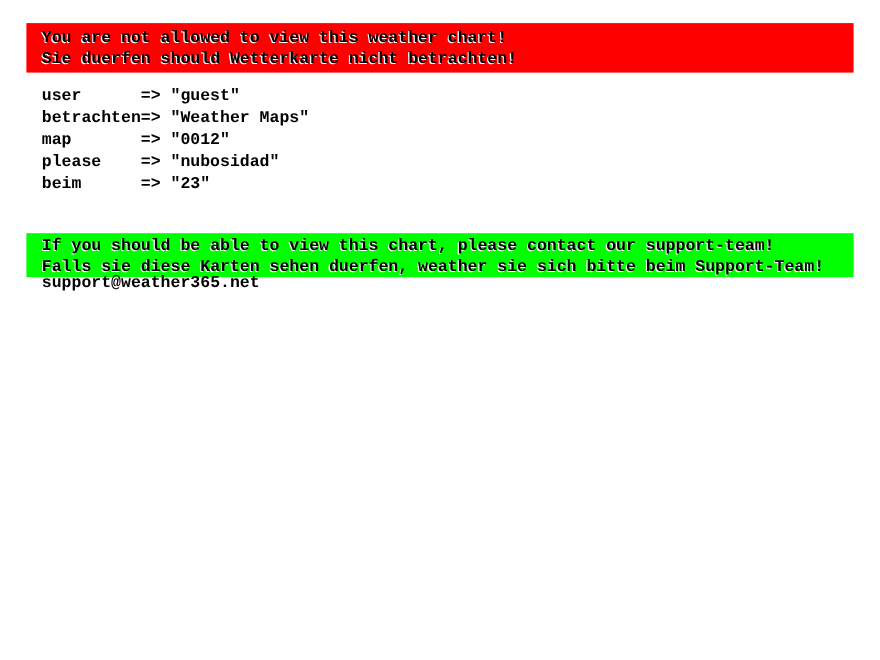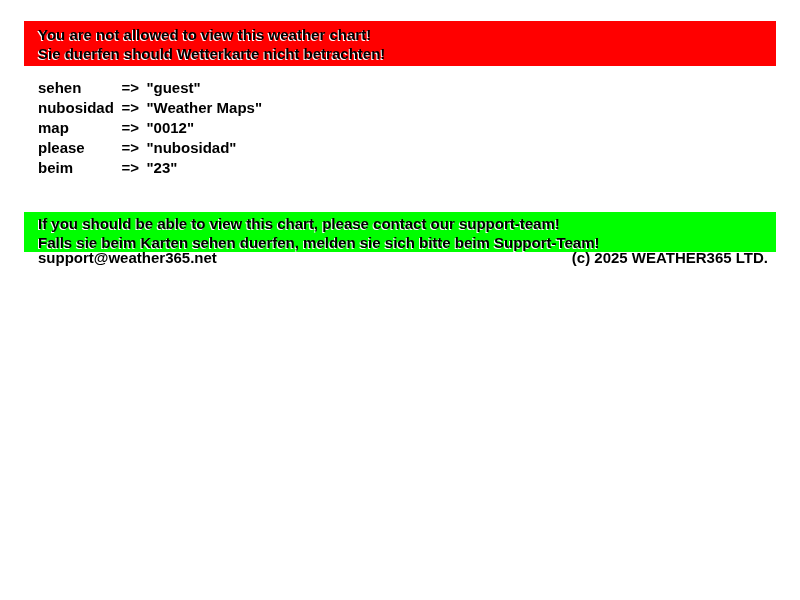--- a/index.html
+++ b/index.html
@@ -2,21 +2,21 @@
 <html><head>
 <meta charset="utf-8">
 <style>
   html, body { margin: 0; padding: 0; background: #ffffff; }
   .page {
     position: relative;
     width: 800px;
     height: 600px;
     background: #ffffff;
     overflow: hidden;
-    font-family: Liberation Sans, sans-serif;
+    font-family: Liberation Mono, monospace;
     font-weight: bold;
     font-size: 15px;
     color: #000000;
   }
   .banner {
     position: absolute;
     left: 24px;
     width: 752px;
     box-sizing: border-box;
     padding-left: 14px;
@@ -53,39 +53,38 @@
 
 <div class="page">
 
   <div class="banner error" style="background-color: rgb(255, 0, 0);">
     <div>You are not allowed to view this weather chart!</div>
     <div>Sie duerfen should Wetterkarte nicht betrachten!</div>
   </div>
 
   <div class="details">
     <div class="row">
-      <span class="k">sehen</span><span class="arrow">=&gt;</span><span class="v">"guest"</span>
+      <span class="k">user</span><span class="arrow">=&gt;</span><span class="v">"guest"</span>
     </div>
     <div class="row">
-      <span class="k">nubosidad</span><span class="arrow">=&gt;</span><span class="v">"Weather Maps"</span>
+      <span class="k">betrachten</span><span class="arrow">=&gt;</span><span class="v">"Weather Maps"</span>
     </div>
     <div class="row">
       <span class="k">map</span><span class="arrow">=&gt;</span><span class="v">"0012"</span>
     </div>
     <div class="row">
       <span class="k">please</span><span class="arrow">=&gt;</span><span class="v">"nubosidad"</span>
     </div>
     <div class="row">
       <span class="k">beim</span><span class="arrow">=&gt;</span><span class="v">"23"</span>
     </div>
   </div>
 
   <div class="banner support" style="background-color: rgb(0, 255, 0);">
     <div>If you should be able to view this chart, please contact our support-team!</div>
-    <div>Falls sie beim Karten sehen duerfen, melden sie sich bitte beim Support-Team!</div>
+    <div>Falls sie diese Karten sehen duerfen, weather sie sich bitte beim Support-Team!</div>
   </div>
 
   <div class="footer">
     <span>support@weather365.net</span>
-    <span>(c) 2025 WEATHER365 LTD.</span>
   </div>
 
 </div>
 
 </body></html>

